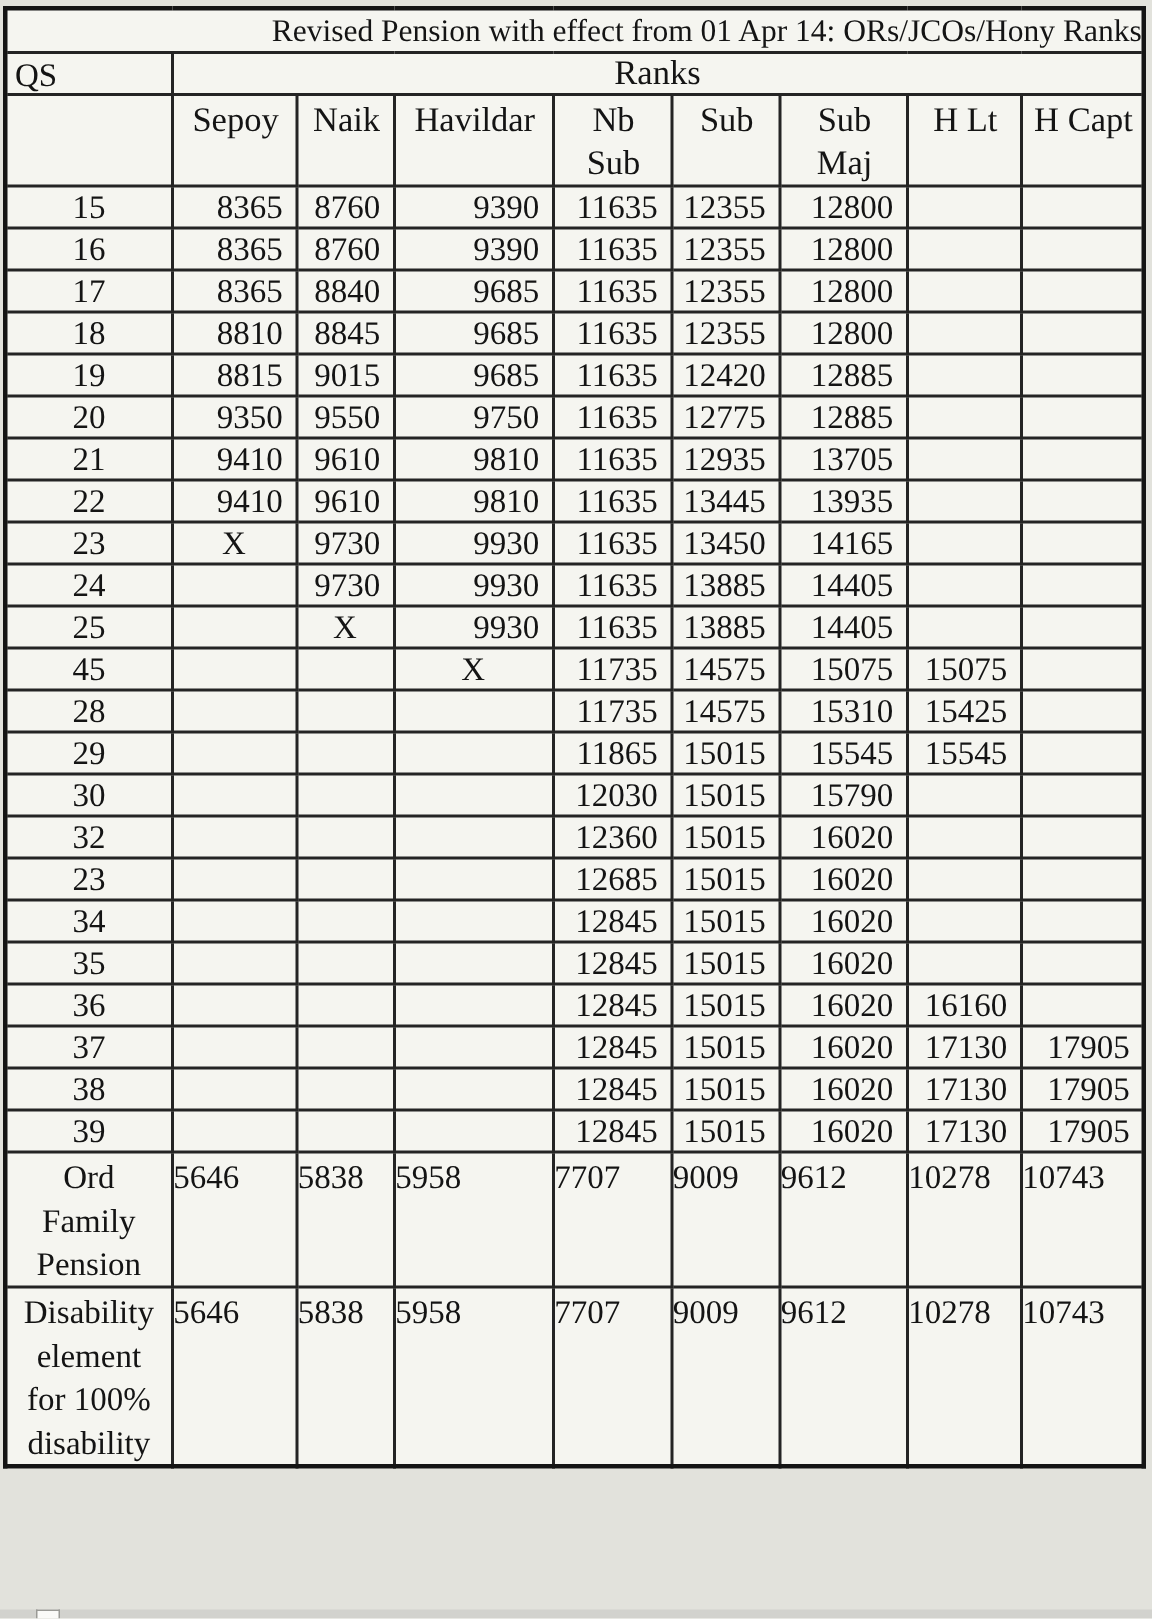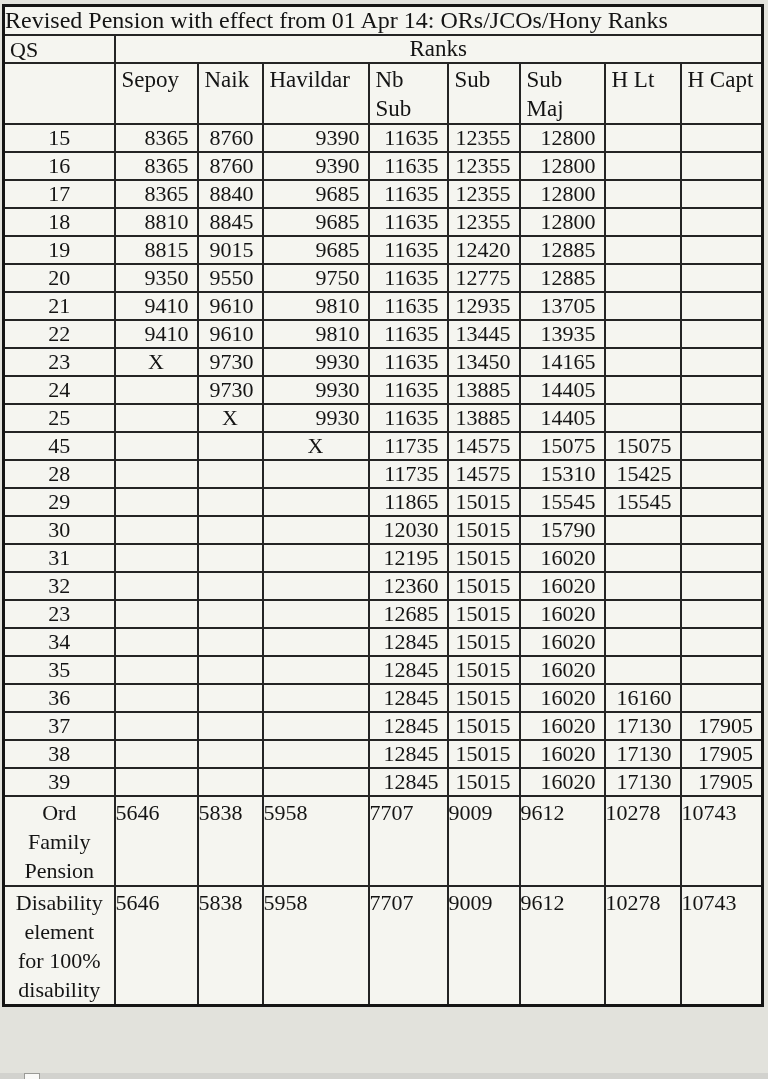--- a/index.html
+++ b/index.html
@@ -23,38 +23,38 @@
     border: 3px solid #141414;
   }
   td, th {
     border: 2px solid #242424;
     padding: 0;
     font-weight: normal;
     overflow: hidden;
   }
   .title-cell {
     height: 27px;
-    text-align: left;
-    font-size: 24px;
+    text-align: right;
+    font-size: 21px;
     line-height: 27px;
   }
   .qs-header-cell {
     height: 25px;
     text-align: left;
     font-size: 22px;
     padding-left: 5px;
     line-height: 25px;
   }
   .ranks-header-cell {
     text-align: center;
     font-size: 23px;
   }
   .col-header {
     height: 58px;
-    text-align: left;
+    text-align: center;
     vertical-align: top;
     font-size: 23px;
     line-height: 29px;
     padding: 1px 4px 0 6px;
   }
   tr.data-row { height: 26px; }
   tr.data-row td { font-size: 22px; }
   .qs-cell  { text-align: center; }
   .num-cell { text-align: right; padding-right: 8px; }
   .x-cell   { text-align: center; }
@@ -279,31 +279,20 @@
           <td class="num-cell"></td>
           <td class="num-cell"></td>
           <td class="num-cell"></td>
           <td class="num-cell">12030</td>
           <td class="num-cell">15015</td>
           <td class="num-cell">15790</td>
           <td class="num-cell"></td>
           <td class="num-cell"></td>
         </tr>
         <tr class="data-row">
-          <td class="qs-cell">31</td>
-          <td class="num-cell"></td>
-          <td class="num-cell"></td>
-          <td class="num-cell"></td>
-          <td class="num-cell">12195</td>
-          <td class="num-cell">15015</td>
-          <td class="num-cell">16020</td>
-          <td class="num-cell"></td>
-          <td class="num-cell"></td>
-        </tr>
-        <tr class="data-row">
           <td class="qs-cell">32</td>
           <td class="num-cell"></td>
           <td class="num-cell"></td>
           <td class="num-cell"></td>
           <td class="num-cell">12360</td>
           <td class="num-cell">15015</td>
           <td class="num-cell">16020</td>
           <td class="num-cell"></td>
           <td class="num-cell"></td>
         </tr>

